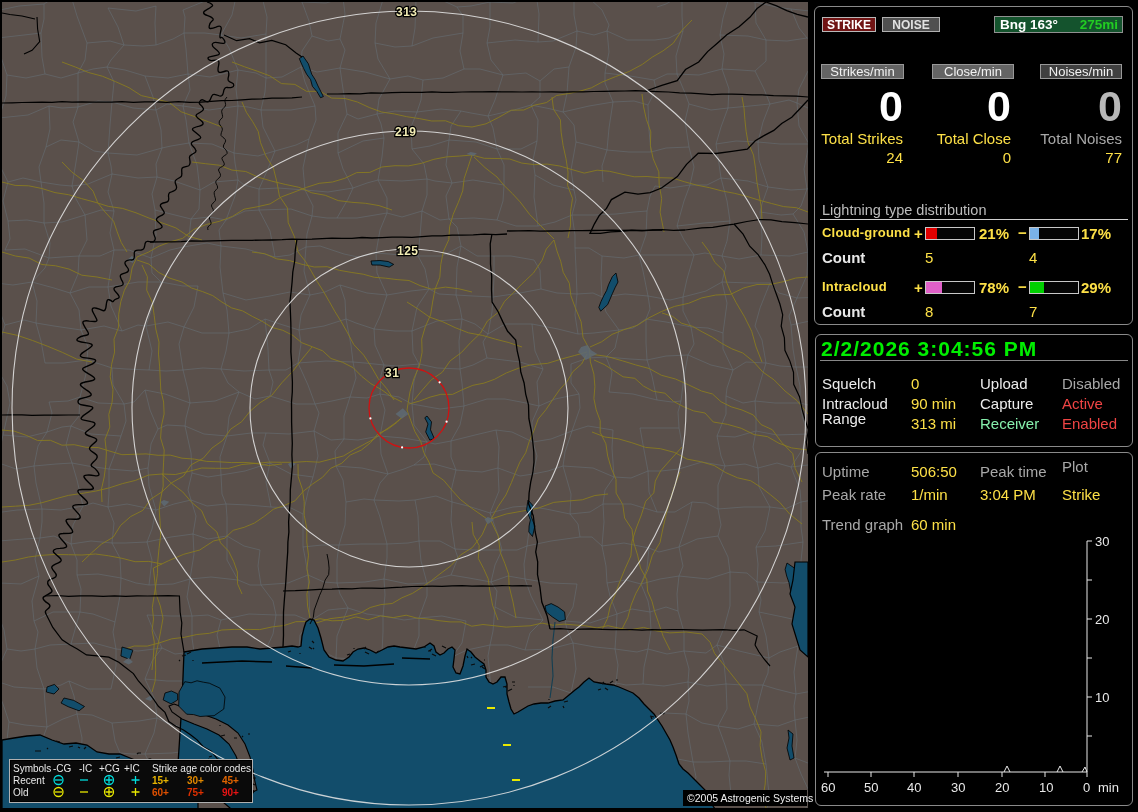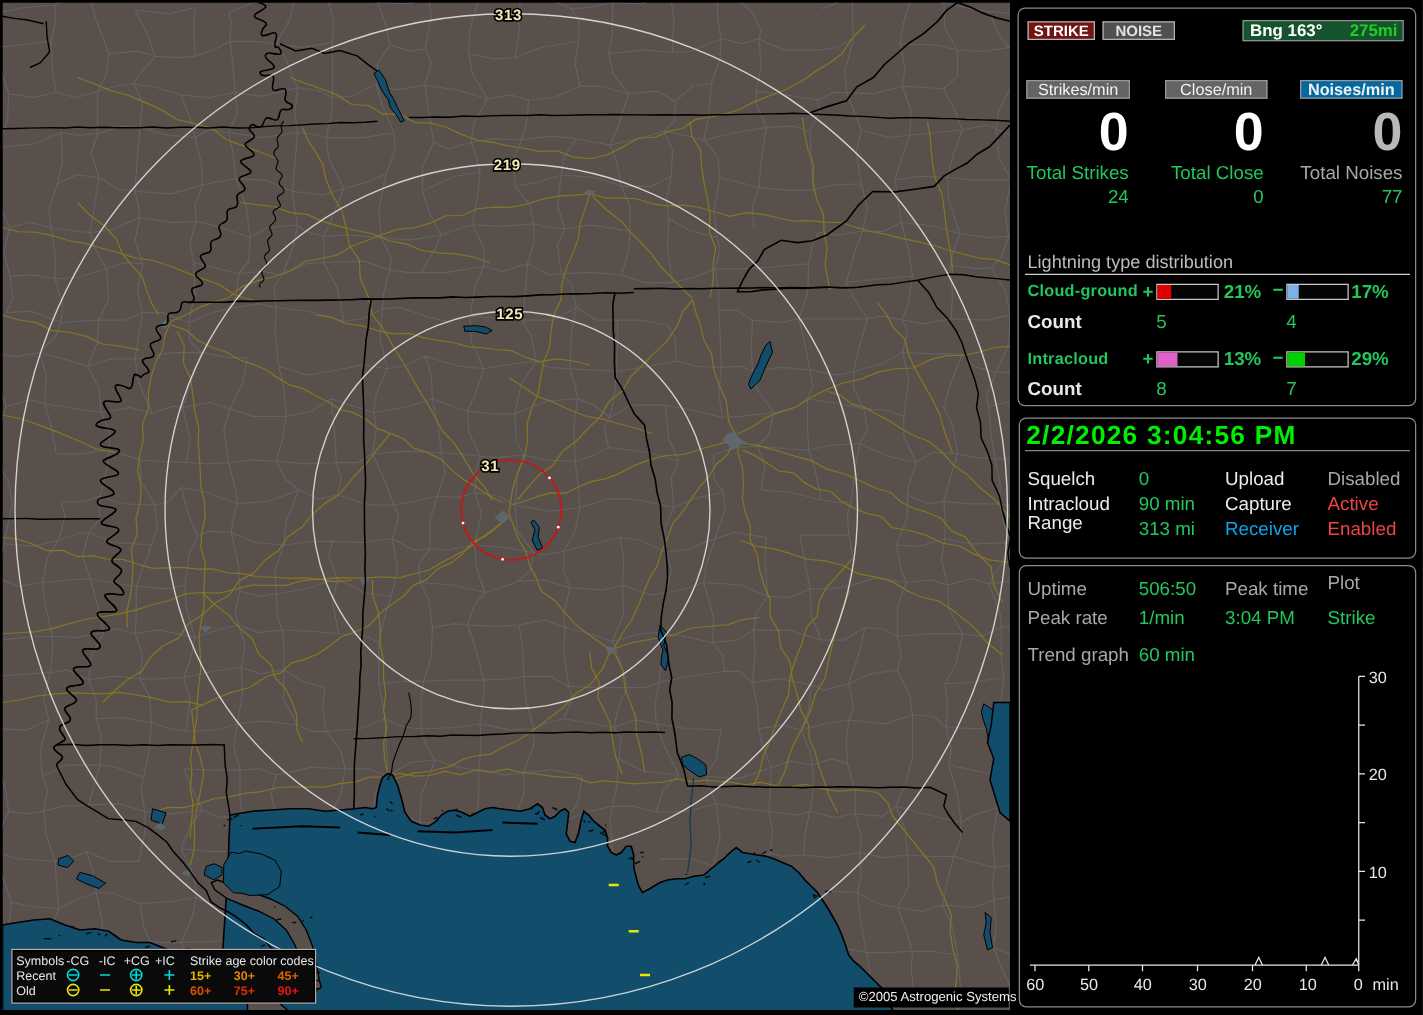--- a/index.html
+++ b/index.html
@@ -1,21 +1,21 @@
 <!DOCTYPE html>
 <html><head><meta charset="utf-8"><style>
 html,body{margin:0;padding:0;background:#000;width:1138px;height:812px;overflow:hidden}
 body{font-family:"Liberation Sans",sans-serif;position:relative}
 .ab{position:absolute}
 .panel{position:absolute;border:1px solid #8a8a8a;border-radius:6px;background:#000}
 .btn{position:absolute;text-align:center;font-weight:bold}
 .rt{position:absolute;text-align:right}
 .bar{position:absolute;width:48px;height:11px;border:1px solid #c8c8c8;background:#050505}
 .bar>div{height:11px}
-.w{color:#22c55e}.gy{color:#a8a8a8}.gn{color:#ef4444}
+.w{color:#fde047}.gy{color:#a8a8a8}.gn{color:#ef4444}
 </style></head><body>
 <svg width="806" height="806" viewBox="0 0 806 806" style="position:absolute;left:2px;top:2px">
     <rect x="0" y="0" width="806" height="806" fill="#5a504b"></rect>
     <path d="M-2,8 L17,4 L42,2 M-2,8 L-1,19 L-4,36 M42,2 L53,-5 L69,-6 M42,2 L42,17 L39,31 M69,-6 L75,14 L85,41 M106,6 L134,9 L154,4 M106,6 L116,25 L122,43 M154,4 L153,21 L154,43 M181,8 L208,-3 L234,-5 M181,8 L183,15 L182,31 M234,-5 L247,-5 L260,-5 M234,-5 L230,13 L219,33 M260,-5 L281,-5 L300,0 M260,-5 L265,15 L264,32 M300,0 L324,1 L341,-4 M300,0 L307,19 L310,34 M341,-4 L364,-8 L382,-6 M341,-4 L343,12 L338,37 M382,-6 L394,-6 L414,-2 M382,-6 L374,21 L373,41 M414,-2 L435,-4 L455,5 M414,-2 L413,26 L410,44 M455,5 L469,4 L488,0 M455,5 L461,14 L461,31 M488,0 L511,1 L534,-8 M488,0 L488,25 L485,41 M534,-8 L537,12 L536,40 M572,-6 L588,-3 L600,8 M572,-6 L572,13 L575,29 M600,8 L607,23 L605,29 M655,5 L664,2 L680,-7 M680,-7 L680,14 L681,29 M726,-1 L739,-3 L753,-0 M726,-1 L721,16 L718,33 M753,-0 L774,5 L789,7 M753,-0 L754,21 L764,38 M789,7 L808,9 L831,3 M789,7 L797,26 L805,36 M831,3 L831,20 L829,40 M-4,36 L22,33 L39,31 M-4,36 L-2,52 L5,73 M39,31 L40,55 L43,72 M85,41 L108,39 L122,43 M85,41 L83,58 L76,71 M122,43 L141,44 L154,43 M122,43 L109,58 L105,65 M154,43 L171,37 L182,31 M182,31 L203,31 L219,33 M182,31 L184,47 L186,72 M219,33 L239,36 L264,32 M219,33 L227,46 L236,68 M264,32 L264,55 L264,76 M310,34 L326,39 L338,37 M310,34 L300,49 L299,65 M338,37 L343,48 L338,66 M373,41 L393,45 L410,44 M373,41 L376,57 L388,77 M410,44 L431,36 L461,31 M461,31 L458,49 L462,67 M485,41 L513,38 L536,40 M485,41 L489,58 L501,73 M536,40 L551,39 L575,29 M575,29 L592,33 L605,29 M575,29 L574,45 L567,65 M605,29 L625,38 L653,38 M605,29 L607,50 L603,71 M653,38 L667,36 L681,29 M681,29 L674,54 L675,72 M718,33 L746,34 L764,38 M718,33 L722,52 L720,67 M764,38 L785,39 L805,36 M764,38 L764,59 L753,69 M805,36 L814,39 L829,40 M5,73 L24,76 L43,72 M5,73 L4,94 L-3,116 M43,72 L59,76 L76,71 M76,71 L91,67 L105,65 M76,71 L76,91 L76,105 M105,65 L123,68 L143,74 M105,65 L112,80 L110,100 M143,74 L166,76 L186,72 M143,74 L151,95 L154,108 M186,72 L208,75 L236,68 M186,72 L188,88 L181,104 M236,68 L254,71 L264,76 M236,68 L234,87 L236,104 M264,76 L280,75 L299,65 M264,76 L263,90 L259,108 M299,65 L315,70 L338,66 M299,65 L303,80 L313,104 M338,66 L363,70 L388,77 M338,66 L341,87 L345,112 M388,77 L406,74 L421,78 M388,77 L377,97 L375,112 M421,78 L441,76 L462,67 M421,78 L419,98 L415,110 M462,67 L478,67 L501,73 M501,73 L524,71 L538,79 M501,73 L493,98 L486,114 M538,79 L552,67 L567,65 M538,79 L538,95 L529,103 M567,65 L565,91 L561,110 M603,71 L628,74 L652,78 M603,71 L603,81 L611,100 M652,78 L665,72 L675,72 M652,78 L654,87 L646,103 M675,72 L697,73 L720,67 M675,72 L683,91 L687,102 M720,67 L738,68 L753,69 M720,67 L727,87 L726,106 M753,69 L762,87 L768,102 M806,69 L823,71 L836,75 M806,69 L797,87 L795,101 M836,75 L836,100 L844,114 M-3,116 L26,113 L47,104 M-3,116 L-1,135 L-5,147 M47,104 L60,106 L76,105 M47,104 L48,127 L44,145 M76,105 L96,99 L110,100 M76,105 L71,120 L77,140 M110,100 L131,106 L154,108 M110,100 L108,123 L106,151 M154,108 L165,102 L181,104 M154,108 L159,128 L160,146 M181,104 L207,108 L236,104 M181,104 L184,118 L187,141 M236,104 L246,105 L259,108 M236,104 L234,128 L232,151 M259,108 L289,108 L313,104 M259,108 L261,125 L273,149 M313,104 L314,118 L307,137 M345,112 L356,117 L375,112 M345,112 L336,131 L336,151 M375,112 L393,109 L415,110 M375,112 L379,122 L382,136 M415,110 L439,107 L459,109 M415,110 L409,125 L410,147 M459,109 L469,111 L486,114 M459,109 L449,124 L447,138 M486,114 L512,108 L529,103 M486,114 L491,126 L495,147 M529,103 L549,107 L561,110 M529,103 L536,118 L535,139 M561,110 L587,104 L611,100 M561,110 L572,123 L574,140 M611,100 L632,99 L646,103 M611,100 L607,126 L605,148 M646,103 L647,128 L649,150 M687,102 L709,108 L726,106 M687,102 L683,119 L687,145 M726,106 L748,104 L768,102 M726,106 L719,125 L714,142 M768,102 L787,98 L795,101 M768,102 L761,120 L756,140 M795,101 L821,113 L844,114 M795,101 L797,124 L807,142 M844,114 L842,126 L843,146 M-5,147 L-3,162 L6,180 M44,145 L59,138 L77,140 M44,145 L37,165 L39,180 M77,140 L92,149 L106,151 M77,140 L74,160 L70,184 M106,151 L135,153 L160,146 M106,151 L109,164 L110,172 M160,146 L169,144 L187,141 M160,146 L154,162 L155,175 M187,141 L210,142 L232,151 M187,141 L195,163 L198,188 M232,151 L256,154 L273,149 M232,151 L233,161 L236,178 M273,149 L294,143 L307,137 M273,149 L265,169 L257,187 M307,137 L301,166 L303,188 M336,151 L361,139 L382,136 M336,151 L341,167 L351,186 M382,136 L380,155 L376,178 M410,147 L428,144 L447,138 M410,147 L422,162 L425,177 M447,138 L474,140 L495,147 M447,138 L444,163 L450,181 M495,147 L519,147 L535,139 M495,147 L502,163 L502,183 M535,139 L531,158 L533,173 M574,140 L594,145 L605,148 M574,140 L569,168 L572,188 M605,148 L627,150 L649,150 M605,148 L600,164 L601,180 M649,150 L664,146 L687,145 M687,145 L692,165 L688,183 M714,142 L734,139 L756,140 M714,142 L716,155 L719,176 M756,140 L778,142 L807,142 M756,140 L757,158 L766,185 M807,142 L825,140 L843,146 M807,142 L802,167 L805,187 M843,146 L837,160 L836,180 M6,180 L21,176 L39,180 M6,180 L1,199 L6,219 M39,180 L58,183 L70,184 M39,180 L42,201 L42,221 M70,184 L86,182 L110,172 M70,184 L74,197 L83,213 M110,172 L136,176 L155,175 M110,172 L106,190 L112,209 M155,175 L172,179 L198,188 M155,175 L150,192 L153,208 M198,188 L212,180 L236,178 M198,188 L197,207 L189,217 M236,178 L242,183 L257,187 M236,178 L233,194 L224,218 M257,187 L276,186 L303,188 M257,187 L257,196 L257,208 M303,188 L326,190 L351,186 M303,188 L311,204 L310,214 M351,186 L365,181 L376,178 M351,186 L346,197 L335,216 M376,178 L400,179 L425,177 M376,178 L385,196 L385,211 M425,177 L433,179 L450,181 M425,177 L425,193 L420,209 M450,181 L471,178 L502,183 M450,181 L444,194 L447,217 M502,183 L501,199 L495,218 M533,173 L551,183 L572,188 M533,173 L532,195 L536,224 M572,188 L574,198 L570,213 M653,184 L668,186 L688,183 M653,184 L648,194 L645,209 M688,183 L705,183 L719,176 M688,183 L682,199 L675,224 M719,176 L746,179 L766,185 M719,176 L725,199 L728,219 M766,185 L789,188 L805,187 M766,185 L760,202 L758,210 M805,187 L819,183 L836,180 M805,187 L799,204 L791,212 M836,180 L833,197 L837,220 M6,219 L25,218 L42,221 M6,219 L8,237 L3,248 M42,221 L60,220 L83,213 M42,221 L48,241 L47,256 M83,213 L99,208 L112,209 M83,213 L85,238 L77,254 M112,209 L108,231 L112,248 M153,208 L169,212 L189,217 M153,208 L154,233 L149,256 M189,217 L207,215 L224,218 M189,217 L187,235 L181,245 M224,218 L243,209 L257,208 M224,218 L217,228 L219,244 M257,208 L289,207 L310,214 M257,208 L268,229 L273,255 M310,214 L325,216 L335,216 M310,214 L305,232 L304,245 M335,216 L355,216 L385,211 M385,211 L400,215 L420,209 M385,211 L378,228 L374,251 M420,209 L438,218 L447,217 M420,209 L418,234 L416,254 M447,217 L472,216 L495,218 M447,217 L455,225 L459,244 M495,218 L514,224 L536,224 M536,224 L553,220 L570,213 M570,213 L593,213 L614,212 M570,213 L573,233 L573,246 M614,212 L632,210 L645,209 M645,209 L644,233 L637,253 M675,224 L702,221 L728,219 M675,224 L682,238 L692,253 M728,219 L725,239 L720,254 M758,210 L779,213 L791,212 M758,210 L760,234 L759,253 M791,212 L802,230 L806,250 M837,220 L842,236 L845,259 M3,248 L23,247 L47,256 M47,256 L60,255 L77,254 M47,256 L43,266 L30,280 M77,254 L98,254 L112,248 M77,254 L76,272 L68,291 M112,248 L127,248 L149,256 M112,248 L109,266 L106,285 M149,256 L168,248 L181,245 M149,256 L150,271 L159,280 M181,245 L205,241 L219,244 M219,244 L244,247 L273,255 M219,244 L218,265 L221,291 M273,255 L288,253 L304,245 M304,245 L318,244 L342,252 M304,245 L302,269 L308,293 M342,252 L356,255 L374,251 M374,251 L400,253 L416,254 M374,251 L375,271 L385,293 M416,254 L440,254 L459,244 M416,254 L423,267 L427,287 M459,244 L475,254 L492,254 M459,244 L455,265 L454,293 M492,254 L509,254 L532,258 M492,254 L492,275 L491,295 M532,258 L538,268 L539,287 M573,246 L587,246 L600,254 M573,246 L574,266 L575,292 M600,254 L622,256 L637,253 M600,254 L599,276 L600,295 M637,253 L660,253 L692,253 M637,253 L641,269 L646,294 M692,253 L703,251 L720,254 M692,253 L685,277 L681,295 M720,254 L737,257 L759,253 M720,254 L724,264 L720,280 M759,253 L788,254 L806,250 M806,250 L805,273 L795,296 M845,259 L841,276 L845,289 M-6,281 L11,283 L30,280 M-6,281 L-5,302 L3,323 M30,280 L52,286 L68,291 M30,280 L35,299 L34,321 M68,291 L87,285 L106,285 M68,291 L77,308 L79,328 M106,285 L136,280 L159,280 M106,285 L109,304 L120,329 M159,280 L181,284 L196,284 M159,280 L151,303 L144,324 M196,284 L192,305 L182,325 M221,291 L244,298 L268,294 M221,291 L225,308 L227,331 M268,294 L288,290 L308,293 M308,293 L323,290 L338,283 M308,293 L299,313 L297,328 M338,283 L365,291 L385,293 M338,283 L343,298 L344,317 M385,293 L409,289 L427,287 M385,293 L378,314 L372,327 M427,287 L437,292 L454,293 M427,287 L415,305 L410,329 M454,293 L471,294 L491,295 M454,293 L458,306 L460,317 M491,295 L518,291 L539,287 M491,295 L490,310 L486,332 M539,287 L555,291 L575,292 M575,292 L591,291 L600,295 M575,292 L573,313 L576,332 M600,295 L623,292 L646,294 M600,295 L604,310 L617,328 M646,294 L668,298 L681,295 M646,294 L648,307 L644,317 M681,295 L704,289 L720,280 M681,295 L681,309 L689,325 M720,280 L747,281 L768,281 M720,280 L725,301 L721,331 M768,281 L777,291 L795,296 M768,281 L758,306 L753,324 M795,296 L824,295 L845,289 M795,296 L787,314 L789,323 M845,289 L834,307 L828,318 M3,323 L22,318 L34,321 M3,323 L-2,339 L-7,363 M34,321 L52,324 L79,328 M34,321 L39,339 L43,361 M79,328 L102,324 L120,329 M79,328 L86,345 L85,358 M120,329 L136,323 L144,324 M144,324 L166,320 L182,325 M144,324 L150,349 L147,368 M182,325 L200,331 L227,331 M182,325 L177,342 L181,368 M227,331 L247,327 L263,317 M227,331 L224,349 L219,367 M263,317 L278,322 L297,328 M263,317 L266,347 L267,368 M297,328 L322,324 L344,317 M297,328 L299,342 L296,361 M344,317 L354,321 L372,327 M344,317 L349,343 L351,360 M372,327 L393,329 L410,329 M372,327 L373,343 L382,363 M410,329 L435,319 L460,317 M410,329 L411,351 L417,362 M460,317 L473,322 L486,332 M460,317 L457,339 L458,367 M486,332 L503,322 L530,322 M486,332 L481,340 L485,356 M530,322 L556,327 L576,332 M530,322 L533,349 L541,367 M576,332 L592,331 L617,328 M617,328 L631,326 L644,317 M617,328 L613,346 L604,355 M644,317 L664,320 L689,325 M644,317 L644,341 L645,358 M689,325 L706,326 L721,331 M689,325 L692,342 L686,353 M721,331 L721,347 L731,368 M753,324 L760,338 L764,361 M789,323 L808,319 L828,318 M789,323 L791,347 L794,365 M-7,363 L5,384 L8,401 M43,361 L62,361 L85,358 M85,358 L101,363 L110,366 M85,358 L84,372 L78,395 M110,366 L124,367 L147,368 M110,366 L111,383 L122,402 M147,368 L164,369 L181,368 M181,368 L201,366 L219,367 M181,368 L186,388 L188,401 M219,367 L242,369 L267,368 M219,367 L226,381 L237,390 M267,368 L284,368 L296,361 M267,368 L271,380 L268,394 M296,361 L324,359 L351,360 M296,361 L306,383 L313,402 M351,360 L363,361 L382,363 M351,360 L354,376 L348,395 M382,363 L395,364 L417,362 M382,363 L379,373 L378,392 M417,362 L435,366 L458,367 M417,362 L412,379 L410,402 M458,367 L471,363 L485,356 M458,367 L460,381 L462,404 M485,356 L518,360 L541,367 M541,367 L535,380 L537,404 M569,362 L586,356 L604,355 M569,362 L569,381 L577,392 M604,355 L628,357 L645,358 M604,355 L610,370 L607,390 M645,358 L664,354 L686,353 M645,358 L650,374 L655,398 M686,353 L709,363 L731,368 M686,353 L682,374 L679,399 M731,368 L744,360 L764,361 M731,368 L725,386 L724,394 M764,361 L778,364 L794,365 M764,361 L758,381 L753,399 M794,365 L816,365 L840,354 M794,365 L798,384 L798,401 M840,354 L835,377 L836,402 M8,401 L5,415 L1,433 M47,400 L66,399 L78,395 M47,400 L50,411 L45,430 M78,395 L96,401 L122,402 M78,395 L77,414 L69,424 M122,402 L132,400 L143,388 M122,402 L124,419 L119,434 M143,388 L163,392 L188,401 M143,388 L148,408 L156,427 M188,401 L213,399 L237,390 M188,401 L184,416 L183,424 M237,390 L253,397 L268,394 M237,390 L227,415 L225,434 M268,394 L294,402 L313,402 M313,402 L330,399 L348,395 M313,402 L317,411 L312,429 M348,395 L365,396 L378,392 M348,395 L342,414 L342,437 M378,392 L397,395 L410,402 M378,392 L383,408 L378,434 M410,402 L438,407 L462,404 M410,402 L412,423 L425,440 M462,404 L485,397 L503,397 M462,404 L458,423 L449,439 M503,397 L524,401 L537,404 M537,404 L553,397 L577,392 M537,404 L530,420 L531,440 M577,392 L578,406 L570,429 M607,390 L631,392 L655,398 M655,398 L670,400 L679,399 M679,399 L676,410 L677,426 M724,394 L741,401 L753,399 M724,394 L724,412 L715,434 M753,399 L773,401 L798,401 M753,399 L754,413 L754,429 M798,401 L814,405 L836,402 M798,401 L801,417 L806,432 M836,402 L834,416 L839,426 M1,433 L25,435 L45,430 M1,433 L-2,447 L-6,460 M45,430 L60,425 L69,424 M45,430 L36,444 L32,464 M69,424 L89,432 L119,434 M69,424 L64,443 L70,461 M119,434 L115,446 L107,467 M156,427 L165,423 L183,424 M156,427 L149,442 L146,466 M183,424 L202,432 L225,434 M183,424 L189,451 L190,471 M225,434 L249,431 L264,431 M225,434 L218,455 L219,473 M264,431 L287,432 L312,429 M264,431 L261,443 L268,461 M312,429 L329,438 L342,437 M312,429 L316,454 L311,475 M342,437 L356,438 L378,434 M342,437 L333,449 L334,464 M378,434 L401,436 L425,440 M378,434 L379,452 L386,472 M425,440 L433,442 L449,439 M425,440 L422,455 L412,463 M449,439 L473,433 L494,428 M449,439 L449,455 L454,468 M494,428 L510,430 L531,440 M494,428 L497,445 L496,466 M531,440 L549,437 L570,429 M531,440 L535,454 L531,472 M570,429 L586,424 L611,428 M570,429 L563,450 L561,464 M611,428 L610,446 L612,475 M638,426 L657,426 L677,426 M638,426 L642,448 L646,469 M677,426 L681,447 L677,467 M715,434 L733,435 L754,429 M715,434 L719,454 L723,464 M754,429 L775,433 L806,432 M754,429 L751,445 L756,466 M806,432 L800,448 L789,465 M839,426 L834,441 L831,465 M-6,460 L14,467 L32,464 M-6,460 L-11,489 L-7,511 M32,464 L54,462 L70,461 M32,464 L34,481 L40,507 M70,461 L86,464 L107,467 M70,461 L75,478 L81,504 M107,467 L131,469 L146,466 M107,467 L107,491 L106,505 M146,466 L147,484 L154,508 M190,471 L206,475 L219,473 M190,471 L186,488 L189,498 M219,473 L243,469 L268,461 M219,473 L220,492 L224,502 M268,461 L289,472 L311,475 M268,461 L264,480 L269,505 M311,475 L306,490 L301,512 M334,464 L360,466 L386,472 M334,464 L341,478 L344,500 M386,472 L402,467 L412,463 M386,472 L378,481 L372,498 M412,463 L432,462 L454,468 M454,468 L480,470 L496,466 M454,468 L449,489 L450,500 M496,466 L518,474 L531,472 M496,466 L497,489 L488,511 M531,472 L546,469 L561,464 M561,464 L591,466 L612,475 M561,464 L569,492 L568,512 M612,475 L629,476 L646,469 M612,475 L603,488 L601,502 M646,469 L659,469 L677,467 M646,469 L647,490 L655,510 M677,467 L700,460 L723,464 M723,464 L743,462 L756,466 M723,464 L716,483 L716,507 M756,466 L775,461 L789,465 M756,466 L757,485 L768,505 M789,465 L806,463 L831,465 M789,465 L798,488 L799,500 M-7,511 L15,508 L40,507 M-7,511 L-1,529 L-3,539 M40,507 L59,508 L81,504 M40,507 L40,520 L38,536 M81,504 L91,501 L106,505 M81,504 L71,523 L69,542 M106,505 L125,502 L154,508 M106,505 L112,521 L110,541 M154,508 L172,502 L189,498 M154,508 L150,527 L145,540 M189,498 L205,504 L224,502 M189,498 L194,514 L191,532 M224,502 L246,503 L269,505 M224,502 L225,515 L225,534 M269,505 L289,506 L301,512 M301,512 L301,528 L301,545 M344,500 L362,497 L372,498 M344,500 L343,523 L337,543 M372,498 L397,499 L413,498 M372,498 L378,515 L385,542 M413,498 L434,494 L450,500 M413,498 L416,514 L417,539 M450,500 L466,504 L488,511 M450,500 L449,519 L453,547 M488,511 L511,505 L524,504 M488,511 L496,533 L500,548 M524,504 L544,507 L568,512 M524,504 L528,521 L525,544 M568,512 L588,510 L601,502 M568,512 L576,522 L578,535 M601,502 L629,502 L655,510 M601,502 L602,520 L600,544 M655,510 L673,510 L690,500 M690,500 L704,501 L716,507 M690,500 L686,518 L677,545 M716,507 L742,505 L768,505 M716,507 L719,523 L716,534 M768,505 L783,507 L799,500 M768,505 L763,529 L754,545 M799,500 L823,496 L841,499 M799,500 L799,525 L801,540 M841,499 L839,525 L833,546 M-3,539 L22,537 L38,536 M-3,539 L-6,563 L-2,581 M38,536 L52,534 L69,542 M38,536 L33,557 L37,574 M69,542 L89,539 L110,541 M69,542 L75,558 L75,573 M110,541 L123,541 L145,540 M110,541 L118,556 L119,576 M145,540 L169,535 L191,532 M145,540 L150,558 L147,583 M191,532 L206,537 L225,534 M191,532 L192,552 L188,577 M225,534 L242,544 L258,548 M225,534 L225,558 L236,578 M258,548 L256,564 L259,583 M301,545 L320,543 L337,543 M301,545 L303,555 L306,573 M337,543 L359,542 L385,542 M337,543 L335,558 L335,581 M385,542 L406,541 L417,539 M385,542 L385,556 L382,577 M417,539 L438,539 L453,547 M417,539 L419,559 L425,581 M453,547 L472,548 L500,548 M453,547 L456,556 L449,573 M500,548 L515,548 L525,544 M500,548 L493,563 L489,580 M525,544 L549,539 L578,535 M525,544 L522,562 L523,577 M578,535 L590,535 L600,544 M600,544 L622,541 L647,546 M600,544 L604,564 L605,581 M647,546 L657,550 L677,545 M647,546 L645,566 L639,582 M677,545 L695,537 L716,534 M677,545 L681,564 L677,574 M716,534 L726,555 L728,570 M754,545 L774,544 L801,540 M754,545 L756,562 L755,580 M801,540 L799,559 L802,578 M833,546 L835,565 L840,577 M-2,581 L19,582 L37,574 M37,574 L30,599 L32,619 M75,573 L96,572 L119,576 M75,573 L79,587 L78,610 M119,576 L134,581 L147,583 M119,576 L118,594 L113,620 M147,583 L171,582 L188,577 M188,577 L209,575 L236,578 M188,577 L185,595 L190,614 M236,578 L248,583 L259,583 M259,583 L286,581 L306,573 M259,583 L271,599 L274,613 M306,573 L322,580 L335,581 M306,573 L307,592 L308,619 M335,581 L363,580 L382,577 M335,581 L338,592 L346,606 M382,577 L406,582 L425,581 M382,577 L383,593 L381,614 M425,581 L437,576 L449,573 M425,581 L425,594 L417,616 M449,573 L467,576 L489,580 M489,580 L506,574 L523,577 M489,580 L495,589 L493,605 M523,577 L548,581 L575,582 M523,577 L529,594 L541,618 M575,582 L571,605 L563,619 M605,581 L624,578 L639,582 M605,581 L608,594 L615,612 M639,582 L658,577 L677,574 M639,582 L646,599 L648,610 M677,574 L706,577 L728,570 M677,574 L675,592 L676,609 M728,570 L745,571 L755,580 M728,570 L728,587 L728,604 M755,580 L782,581 L802,578 M755,580 L759,598 L757,610 M802,578 L822,574 L840,577 M802,578 L797,601 L799,619 M840,577 L833,590 L833,609 M-5,609 L2,628 L5,647 M32,619 L51,610 L78,610 M32,619 L36,630 L33,647 M78,610 L91,612 L113,620 M78,610 L74,624 L69,642 M113,620 L111,630 L114,647 M145,613 L169,614 L190,614 M145,613 L152,630 L160,646 M190,614 L206,613 L219,618 M190,614 L190,636 L192,650 M219,618 L247,612 L274,613 M219,618 L215,633 L219,651 M274,613 L293,613 L308,619 M274,613 L271,632 L260,656 M308,619 L326,608 L346,606 M308,619 L298,633 L297,647 M346,606 L365,612 L381,614 M346,606 L335,634 L334,656 M381,614 L402,618 L417,616 M381,614 L381,630 L380,650 M417,616 L440,614 L464,619 M417,616 L417,634 L410,652 M464,619 L460,641 L450,655 M493,605 L513,615 L541,618 M493,605 L491,629 L488,643 M541,618 L528,631 L523,648 M563,619 L588,621 L615,612 M563,619 L565,627 L571,641 M615,612 L630,607 L648,610 M615,612 L614,632 L613,647 M648,610 L664,605 L676,609 M648,610 L649,628 L646,647 M676,609 L682,630 L682,649 M728,604 L722,626 L715,643 M757,610 L781,615 L799,619 M757,610 L764,634 L767,656 M799,619 L813,611 L833,609 M799,619 L800,636 L796,644 M833,609 L837,629 L839,646 M5,647 L19,649 L33,647 M5,647 L-3,665 L-9,678 M33,647 L48,643 L69,642 M33,647 L35,666 L42,687 M69,642 L92,641 L114,647 M114,647 L136,649 L160,646 M114,647 L114,664 L109,687 M160,646 L173,652 L192,650 M160,646 L150,659 L143,677 M192,650 L207,648 L219,651 M192,650 L191,666 L196,679 M219,651 L242,656 L260,656 M219,651 L221,667 L231,680 M260,656 L278,647 L297,647 M260,656 L254,672 L258,680 M297,647 L316,647 L334,656 M297,647 L301,672 L308,690 M334,656 L355,657 L380,650 M334,656 L344,673 L348,682 M380,650 L396,647 L410,652 M410,652 L428,656 L450,655 M410,652 L416,676 L414,691 M450,655 L465,648 L488,643 M450,655 L444,664 L447,677 M488,643 L506,643 L523,648 M488,643 L486,654 L488,676 M523,648 L548,647 L571,641 M571,641 L593,645 L613,647 M571,641 L574,667 L569,691 M613,647 L635,650 L646,647 M613,647 L616,663 L614,681 M646,647 L665,652 L682,649 M646,647 L642,665 L641,682 M682,649 L704,651 L715,643 M682,649 L687,667 L686,680 M715,643 L737,649 L767,656 M715,643 L722,661 L724,682 M767,656 L778,650 L796,644 M767,656 L766,671 L761,683 M796,644 L814,647 L839,646 M796,644 L792,670 L794,692 M839,646 L842,666 L841,678 M-9,678 L12,685 L42,687 M-9,678 L1,702 L7,720 M42,687 L59,683 L67,679 M42,687 L43,702 L45,725 M67,679 L86,687 L109,687 M67,679 L72,694 L75,712 M143,677 L165,679 L196,679 M143,677 L153,698 L155,716 M196,679 L217,683 L231,680 M196,679 L192,700 L183,726 M231,680 L250,675 L258,680 M231,680 L235,705 L237,720 M258,680 L287,680 L308,690 M258,680 L255,703 L260,716 M308,690 L332,691 L348,682 M348,682 L361,678 L383,679 M348,682 L341,699 L335,721 M383,679 L376,705 L376,721 M414,691 L435,683 L447,677 M414,691 L420,706 L421,726 M447,677 L465,673 L488,676 M447,677 L447,696 L450,712 M488,676 L491,698 L487,727 M526,685 L551,685 L569,691 M569,691 L589,687 L614,681 M569,691 L567,708 L572,723 M614,681 L624,683 L641,682 M614,681 L608,700 L602,727 M641,682 L662,684 L686,680 M686,680 L705,684 L724,682 M686,680 L687,699 L684,712 M724,682 L741,683 L761,683 M724,682 L725,707 L716,724 M761,683 L774,687 L794,692 M761,683 L756,702 L752,722 M794,692 L816,688 L841,678 M794,692 L792,704 L793,718 M841,678 L833,695 L832,718 M7,720 L23,723 L45,725 M7,720 L5,738 L4,753 M45,725 L61,717 L75,712 M45,725 L39,741 L39,756 M75,712 L90,713 L110,721 M75,712 L80,736 L79,763 M110,721 L137,719 L155,716 M110,721 L113,739 L118,751 M155,716 L165,721 L183,726 M155,716 L152,731 L143,752 M183,726 L207,720 L237,720 M183,726 L185,735 L192,748 M237,720 L235,740 L228,758 M260,716 L274,721 L295,727 M260,716 L257,738 L263,761 M295,727 L310,722 L335,721 M295,727 L293,742 L297,749 M335,721 L355,724 L376,721 M335,721 L340,738 L346,756 M376,721 L403,726 L421,726 M376,721 L383,735 L384,755 M421,726 L415,744 L413,761 M450,712 L473,719 L487,727 M450,712 L452,731 L462,759 M487,727 L512,728 L539,722 M487,727 L484,742 L490,758 M539,722 L551,724 L572,723 M572,723 L585,722 L602,727 M572,723 L578,735 L578,750 M602,727 L619,725 L644,718 M602,727 L611,742 L617,755 M644,718 L663,711 L684,712 M684,712 L700,721 L716,724 M684,712 L686,731 L691,760 M716,724 L736,727 L752,722 M716,724 L723,743 L728,759 M752,722 L776,724 L793,718 M752,722 L760,740 L764,762 M793,718 L817,713 L832,718 M793,718 L795,738 L793,756 M832,718 L829,739 L831,764 M4,753 L4,767 L8,784 M39,756 L64,756 L79,763 M39,756 L45,773 L42,799 M79,763 L75,775 L70,793 M118,751 L130,752 L143,752 M118,751 L120,769 L122,784 M143,752 L170,751 L192,748 M143,752 L153,773 L156,789 M228,758 L247,758 L263,761 M228,758 L236,779 L236,792 M263,761 L278,757 L297,749 M263,761 L265,776 L273,798 M297,749 L321,756 L346,756 M346,756 L365,753 L384,755 M346,756 L338,776 L333,794 M384,755 L395,754 L413,761 M384,755 L383,769 L375,786 M413,761 L439,765 L462,759 M413,761 L412,780 L410,795 M462,759 L475,757 L490,758 M490,758 L513,749 L529,749 M490,758 L487,769 L486,789 M529,749 L551,745 L578,750 M529,749 L533,768 L533,797 M578,750 L598,748 L617,755 M578,750 L573,770 L567,794 M617,755 L631,761 L640,757 M617,755 L621,774 L615,794 M640,757 L661,754 L691,760 M640,757 L640,768 L641,784 M691,760 L707,760 L728,759 M691,760 L694,775 L691,784 M728,759 L744,759 L764,762 M728,759 L727,773 L729,792 M764,762 L766,783 L768,797 M793,756 L811,763 L831,764 M793,756 L799,772 L807,789 M831,764 L840,773 L841,790 M8,784 L27,792 L42,799 M42,799 L55,793 L70,793 M42,799 L48,818 L45,836 M70,793 L92,788 L122,784 M122,784 L143,788 L156,789 M156,789 L177,793 L198,800 M156,789 L155,806 L147,821 M198,800 L215,792 L236,792 M198,800 L192,814 L187,824 M236,792 L250,794 L273,798 M236,792 L227,811 L224,823 M273,798 L262,813 L257,820 M301,798 L314,796 L333,794 M301,798 L311,809 L313,827 M333,794 L358,794 L375,786 M333,794 L338,811 L340,831 M375,786 L393,792 L410,795 M375,786 L377,814 L375,836 M410,795 L435,796 L453,796 M410,795 L416,807 L423,821 M453,796 L467,796 L486,789 M453,796 L454,813 L454,834 M486,789 L507,788 L533,797 M486,789 L489,813 L502,827 M533,797 L549,798 L567,794 M533,797 L535,813 L534,822 M567,794 L590,797 L615,794 M567,794 L578,804 L579,823 M615,794 L630,791 L641,784 M615,794 L620,809 L616,831 M641,784 L663,782 L691,784 M641,784 L644,803 L648,828 M691,784 L709,791 L729,792 M691,784 L681,802 L679,823 M768,797 L789,790 L807,789 M768,797 L762,815 L765,825 M807,789 L821,787 L841,790 M807,789 L803,812 L790,836 M45,836 L62,827 L81,827 M81,827 L92,832 L113,832 M113,832 L125,828 L147,821 M147,821 L172,823 L187,824 M187,824 L208,822 L224,823 M224,823 L239,822 L257,820 M313,827 L330,832 L340,831 M340,831 L354,837 L375,836 M375,836 L395,828 L423,821 M423,821 L443,824 L454,834 M454,834 L481,826 L502,827 M502,827 L518,823 L534,822 M534,822 L557,820 L579,823 M579,823 L601,830 L616,831 M616,831 L629,827 L648,828 M648,828 L663,827 L679,823 M765,825 L779,828 L790,836 M790,836 L814,839 L843,835" fill="none" stroke="#68747b" stroke-width="1" opacity="0.5"></path>
     <path d="M135.0,255.0 L146.3,250.2 L157.1,244.1 L168.6,239.7 L180.6,236.4 L191.6,227.5 L204.3,222.5 L217.8,219.2 L230.5,214.4 L242.0,207.2 L255.1,204.8 L268.1,201.9 L279.6,194.8 L292.0,190.2 L304.4,185.4 L317.1,181.3 L330.5,180.0 L342.8,176.3 L354.7,170.6 L367.8,170.4 L379.8,165.0 L393.0,163.7 L406.3,163.9 L419.2,161.4 L431.9,157.3 L444.5,154.9 L457.3,154.1 L470.0,153.0" fill="none" stroke="#8b7c1d" stroke-width="1" opacity="0.85"></path>
     <path d="M470.0,153.0 L466.2,164.7 L462.2,176.4 L460.7,188.9 L456.4,200.3 L451.2,212.3 L447.6,224.7 L446.8,237.7 L441.3,249.6 L438.8,262.3 L437.8,275.3 L433.0,287.4 L430.6,300.1 L428.6,312.8 L423.3,324.7 L419.7,337.1 L420.1,350.3 L417.4,363.8 L411.9,376.6 L408.0,389.8 L405.0,408.0" fill="none" stroke="#8b7c1d" stroke-width="1" opacity="0.85"></path>
     <path d="M405.0,408.0 L408.9,418.8 L412.9,429.6 L418.8,439.6 L421.7,450.4 L427.0,460.1 L431.0,470.9 L441.7,478.3 L449.9,488.1 L458.4,497.5 L468.0,505.0 L478.0,512.0 L486.6,518.0 L480.1,532.8 L470.4,545.5 L458.5,553.0 L449.1,563.6 L438.0,571.9 L429.1,578.9 L419.9,585.4 L410.4,591.4 L399.9,595.8 L390.2,601.5 L378.9,602.6 L368.2,605.5 L358.3,611.1 L343.3,614.8 L327.9,616.7 L311.0,622.0" fill="none" stroke="#8b7c1d" stroke-width="1" opacity="0.85"></path>
     <path d="M407.0,402.0 L417.7,399.0 L428.1,395.1 L438.9,392.3 L450.5,392.4 L460.6,387.6 L470.9,383.3 L482.0,381.1 L492.5,377.3 L504.4,370.9 L516.9,366.1 L529.9,362.6 L545.4,361.4 L560.2,356.8 L572.6,353.5 L585.0,350.0" fill="none" stroke="#8b7c1d" stroke-width="1" opacity="0.85"></path>
     <path d="M403.0,412.0 L395.2,420.2 L386.2,426.9 L375.9,431.9 L368.5,440.7 L359.3,448.1 L348.3,453.0 L339.7,461.3 L328.7,466.3 L320.5,475.3 L310.6,482.0 L301.2,489.4 L293.0,498.8 L282.4,503.4 L271.3,507.3 L262.1,514.5 L252.5,521.0 L242.2,525.3 L231.2,528.3 L222.7,536.3 L211.5,539.0 L197.7,548.0 L181.7,552.3 L166.6,558.7 L151.3,566.1 L152.8,579.2 L154.1,592.3 L158.3,603.9 L161.0,616.2 L158.7,629.2 L156.2,642.1 L153.4,655.0 L153.7,668.2 L153.1,679.2 L150.0,690.0" fill="none" stroke="#8b7c1d" stroke-width="1" opacity="0.85"></path>
     <path d="M0.0,428.0 L12.4,429.2 L24.2,433.3 L35.6,438.5 L48.4,438.3 L60.0,443.2 L72.3,442.7 L84.1,445.3 L96.3,445.6 L108.0,449.2 L119.9,452.7 L132.0,452.3 L144.1,451.9 L156.1,453.3 L168.2,453.1 L180.0,456.2 L192.4,457.1 L204.7,459.4 L217.1,459.8 L229.6,460.6 L242.0,460.4 L254.5,461.4 L267.0,460.1 L279.5,460.3 L291.8,460.3 L304.4,459.5 L317.2,460.2 L329.5,457.0 L341.4,454.0 L351.6,447.9 L362.2,442.3 L372.7,436.6 L382.0,428.9 L392.2,421.8 L402.0,414.0" fill="none" stroke="#8b7c1d" stroke-width="1" opacity="0.85"></path>
@@ -134,21 +134,21 @@
     <rect x="510" y="777" width="8" height="2" fill="#e8e800"></rect>
   </svg>
 <div class="panel" style="left:814px;top:6px;width:317px;height:317px"></div>
 <div class="panel" style="left:815px;top:334px;width:316px;height:111px"></div>
 <div class="panel" style="left:815px;top:452px;width:316px;height:352px"></div>
 <div class="btn" style="left:822px;top:17px;width:52px;height:13px;background:#701414;border:1px solid #b8b8b8;color:#fff;font-size:12px;line-height:14px">STRIKE</div>
 <div class="btn" style="left:882px;top:17px;width:56px;height:13px;background:#505050;border:1px solid #b0b0b0;color:#e2e2e2;font-size:12px;line-height:14px">NOISE</div>
 <div class="ab" style="left:994px;top:16px;width:127px;height:15px;background:#14532d;border:1px solid #909090;font-weight:bold;font-size:13.5px;line-height:15px"><span style="color:#fff;padding-left:5px">Bng 163°</span><span style="color:#22cc22;float:right;padding-right:4px">275mi</span></div>
 <div class="btn" style="left:821px;top:64px;width:81px;height:13px;background:#646464;border:1px solid #989898;color:#f2f2f2;font-size:13px;line-height:14px;font-weight:normal">Strikes/min</div>
 <div class="btn" style="left:932px;top:64px;width:80px;height:13px;background:#646464;border:1px solid #989898;color:#f2f2f2;font-size:13px;line-height:14px;font-weight:normal">Close/min</div>
-<div class="btn" style="left:1040px;top:64px;width:80px;height:13px;background:#0369a1;border:1px solid #989898;color:#f2f2f2;font-size:13px;line-height:14px;font-weight:bold">Noises/min</div>
+<div class="btn" style="left:1040px;top:64px;width:80px;height:13px;background:#404040;border:1px solid #989898;color:#f2f2f2;font-size:13px;line-height:14px;font-weight:normal">Noises/min</div>
 <div class="rt" style="left:803px;top:82px;width:100px;font-size:43px;font-weight:bold;color:#fff">0</div>
 <div class="rt" style="left:911px;top:82px;width:100px;font-size:43px;font-weight:bold;color:#fff">0</div>
 <div class="rt" style="left:1022px;top:82px;width:100px;font-size:43px;font-weight:bold;color:#b8b8b8">0</div>
 <div class="rt w" style="left:803px;top:130px;width:100px;font-size:15px">Total Strikes</div>
 <div class="rt w" style="left:803px;top:149px;width:100px;font-size:15px">24</div>
 <div class="rt w" style="left:911px;top:130px;width:100px;font-size:15px">Total Close</div>
 <div class="rt w" style="left:911px;top:149px;width:100px;font-size:15px">0</div>
 <div class="rt" style="left:1022px;top:130px;width:100px;font-size:15px;color:#a8a8a8">Total Noises</div>
 <div class="rt w" style="left:1022px;top:149px;width:100px;font-size:15px">77</div>
 <div class="ab" style="left:822px;top:202px;font-size:14.5px;color:#bdbdbd">Lightning type distribution</div>
@@ -165,42 +165,42 @@
   </div>
 <div class="ab w" style="left:1081px;top:225px;font-size:15px;font-weight:bold">17%</div>
 <div class="ab" style="left:822px;top:249px;font-size:15px;font-weight:bold;color:#e8e8e8">Count</div>
 <div class="ab w" style="left:925px;top:249px;font-size:15px">5</div>
 <div class="ab w" style="left:1029px;top:249px;font-size:15px">4</div>
 <div class="ab w" style="left:822px;top:279px;font-size:13px;font-weight:bold;letter-spacing:0.2px">Intracloud</div>
 <div class="ab w" style="left:914px;top:279px;font-size:15px;font-weight:bold">+</div>
 <div class="bar" style="left:925px;top:281px">
     <div style="width:34%;background:#e060c8"></div>
   </div>
-<div class="ab w" style="left:979px;top:279px;font-size:15px;font-weight:bold">13%</div>
+<div class="ab w" style="left:979px;top:279px;font-size:15px;font-weight:bold">78%</div>
 <div class="ab w" style="left:1018px;top:278px;font-size:15px;font-weight:bold">−</div>
 <div class="bar" style="left:1029px;top:281px">
     <div style="width:30%;background:#00d000"></div>
   </div>
 <div class="ab w" style="left:1081px;top:279px;font-size:15px;font-weight:bold">29%</div>
 <div class="ab" style="left:822px;top:303px;font-size:15px;font-weight:bold;color:#e8e8e8">Count</div>
 <div class="ab w" style="left:925px;top:303px;font-size:15px">8</div>
 <div class="ab w" style="left:1029px;top:303px;font-size:15px">7</div>
 <div class="ab" style="left:821px;top:337px;font-size:21px;font-weight:bold;color:#00ee00;letter-spacing:1px">2/2/2026 3:04:56 PM</div>
 <div class="ab" style="left:820px;top:360px;width:308px;border-top:1px solid #888"></div>
 <div class="ab" style="left:822px;top:375px;font-size:15px;color:#ececec">Squelch</div>
 <div class="ab w" style="left:911px;top:375px;font-size:15px">0</div>
 <div class="ab" style="left:980px;top:375px;font-size:15px;color:#ececec">Upload</div>
 <div class="ab gy" style="left:1062px;top:375px;font-size:15px">Disabled</div>
 <div class="ab" style="left:822px;top:395px;font-size:15px;color:#ececec">Intracloud</div>
 <div class="ab w" style="left:911px;top:395px;font-size:15px">90 min</div>
 <div class="ab" style="left:980px;top:395px;font-size:15px;color:#ececec">Capture</div>
 <div class="ab gn" style="left:1062px;top:395px;font-size:15px">Active</div>
 <div class="ab" style="left:822px;top:410px;font-size:15px;color:#ececec">Range</div>
 <div class="ab w" style="left:911px;top:415px;font-size:15px">313 mi</div>
-<div class="ab" style="left:980px;top:415px;font-size:15px;color:#0ea5e9">Receiver</div>
+<div class="ab" style="left:980px;top:415px;font-size:15px;color:#86efac">Receiver</div>
 <div class="ab gn" style="left:1062px;top:415px;font-size:15px">Enabled</div>
 <div class="ab gy" style="left:822px;top:463px;font-size:15px">Uptime</div>
 <div class="ab w" style="left:911px;top:463px;font-size:15px">506:50</div>
 <div class="ab gy" style="left:980px;top:463px;font-size:15px">Peak time</div>
 <div class="ab gy" style="left:1062px;top:458px;font-size:15px">Plot</div>
 <div class="ab gy" style="left:822px;top:486px;font-size:15px">Peak rate</div>
 <div class="ab w" style="left:911px;top:486px;font-size:15px">1/min</div>
 <div class="ab w" style="left:980px;top:486px;font-size:15px">3:04 PM</div>
 <div class="ab w" style="left:1062px;top:486px;font-size:15px">Strike</div>
 <div class="ab gy" style="left:822px;top:516px;font-size:15px">Trend graph</div>

